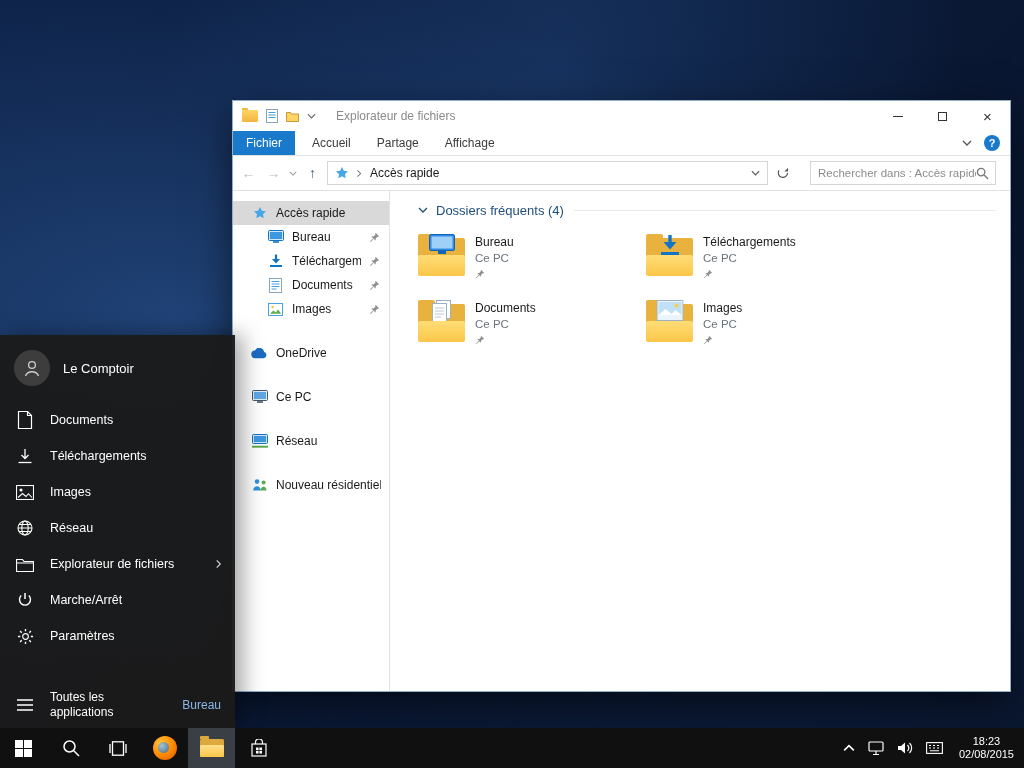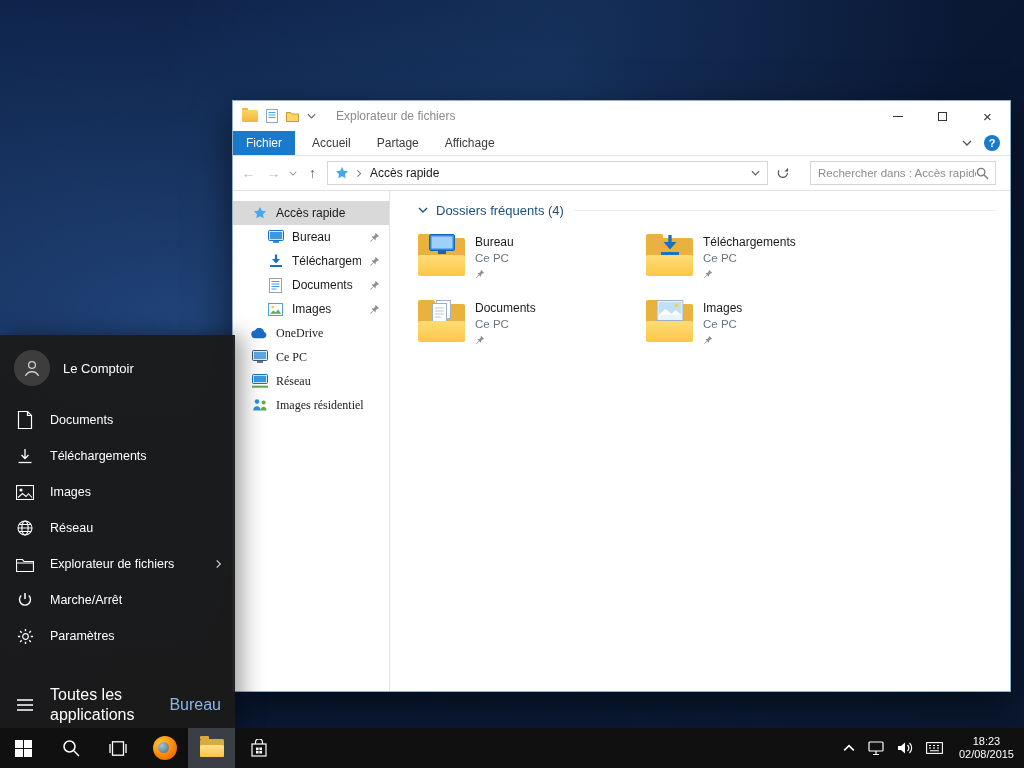--- a/index.html
+++ b/index.html
@@ -61,21 +61,21 @@
   .refresh{ width:24px; height:24px; display:flex; align-items:center; justify-content:center; margin-left:3px; }
   .search-box{ width:186px; height:24px; border:1px solid #d6d6d6; background:#fff;
     display:flex; align-items:center; margin-left:15px; padding:0 6px 0 7px; flex-shrink:0; }
   .search-box input{ flex:1; min-width:0; border:0; outline:0; font:11.5px "Liberation Sans","DejaVu Sans",sans-serif; color:#333; background:transparent; }
   .search-box input::placeholder{ color:#8c8c8c; opacity:1; }
 
   .win-body{ flex:1; display:flex; min-height:0; }
   .navpane{ width:157px; flex-shrink:0; border-right:1px solid #e3e3e3; padding-top:10px; overflow:hidden; }
   .nav-row{ height:24px; display:flex; align-items:center; gap:8px; padding:0 8px 0 18px; }
   .nav-row.child{ padding-left:34px; }
-  .nav-row.gap{ margin-top:0;font-family:Liberation Serif, serif; }
+  .nav-row.gap{ margin-top:20px; }
   .nav-row.selected{ background:#d9d9d9; }
   .nicon{ width:17px; display:flex; justify-content:center; flex-shrink:0; }
   .nlabel{ flex:1; white-space:nowrap; overflow:hidden; color:#1a1a1a; }
   .npin{ width:12px; display:flex; flex-shrink:0; }
 
   .content{ flex:1; padding:10px 14px 0 28px; min-width:0; }
   .section-hdr{ display:flex; align-items:center; height:18px; color:#1e4e79; }
   .sec-title{ font-size:13px; margin-left:8px; white-space:nowrap;text-align:center; }
   .sec-rule{ flex:1; height:1px; background:#eaeaea; margin-left:10px; }
   .tiles{ display:grid; grid-template-columns:228px 228px; row-gap:10px; margin-top:15px; }
@@ -106,21 +106,21 @@
     box-shadow:8px 0 20px rgba(0,0,0,.35); }
   .sm-user{ display:flex; align-items:center; gap:13px; padding:15px 10px 8px 14px; }
   .avatar{ width:36px; height:36px; border-radius:50%; background:#3d3d3d;
     display:flex; align-items:center; justify-content:center; flex-shrink:0; }
   .sm-username{ font-size:13px; }
   .sm-items{ margin-top:8px; }
   .sm-item{ height:36px; display:flex; align-items:center; gap:15px; padding:0 12px 0 15px; font-size:12.5px; }
   .sm-ico{ width:20px; display:flex; justify-content:center; flex-shrink:0; }
   .sm-chevr{ margin-left:auto; color:#d4d4d4; }
   .sm-allapps{ margin-top:auto; display:flex; align-items:center; gap:15px; padding:0 14px 0 15px;
-    height:42px; font-size:16px; margin-bottom:2px; }
+    height:42px; font-size:12px; margin-bottom:2px; }
   .sm-allapps .lbl{ width:86px; line-height:1.25; }
   .sm-allapps .badge{ margin-left:auto; color:#8ab6e8; }
 
   
   .taskbar{ position:absolute; left:0; bottom:0; width:1024px; height:40px; background:#101010;
     display:flex; align-items:stretch; z-index:40; }
   .tb-btn{ width:47px; display:flex; align-items:center; justify-content:center; }
   .tb-btn.active{ background:#3a3f45; }
   .ff-circle{ width:24px; height:24px; border-radius:50%; position:relative;
     background:radial-gradient(circle at 32% 30%, #ffc23d, #ff8a00 52%, #e05e00 90%); }
@@ -342,21 +342,21 @@
 
         <div class="nav-row gap">
           <span class="nicon">
             <svg width="16" height="14" viewBox="0 0 16 14">
                 <circle cx="5" cy="3.6" r="2.3" fill="#2f93dc"></circle>
                 <path d="M1.2 12.5c0-2.6 1.7-4.3 3.8-4.3s3.8 1.7 3.8 4.3z" fill="#2f93dc"></path>
                 <circle cx="11.6" cy="4.4" r="2" fill="#5cab4e"></circle>
                 <path d="M8.6 12.5c0-2.3 1.4-3.8 3-3.8s3 1.5 3 3.8z" fill="#5cab4e"></path>
               </svg>
           </span>
-          <span class="nlabel">Images résidentiel</span>
+          <span class="nlabel">Nouveau résidentiel</span>
         </div>
 
       </div>
 
       <div class="content">
         <div class="section-hdr">
           <span class="chev">
             <svg width="10" height="6" viewBox="0 0 10 6">
                 <polyline points="1,1 5,5 9,1"></polyline>
               </svg>

